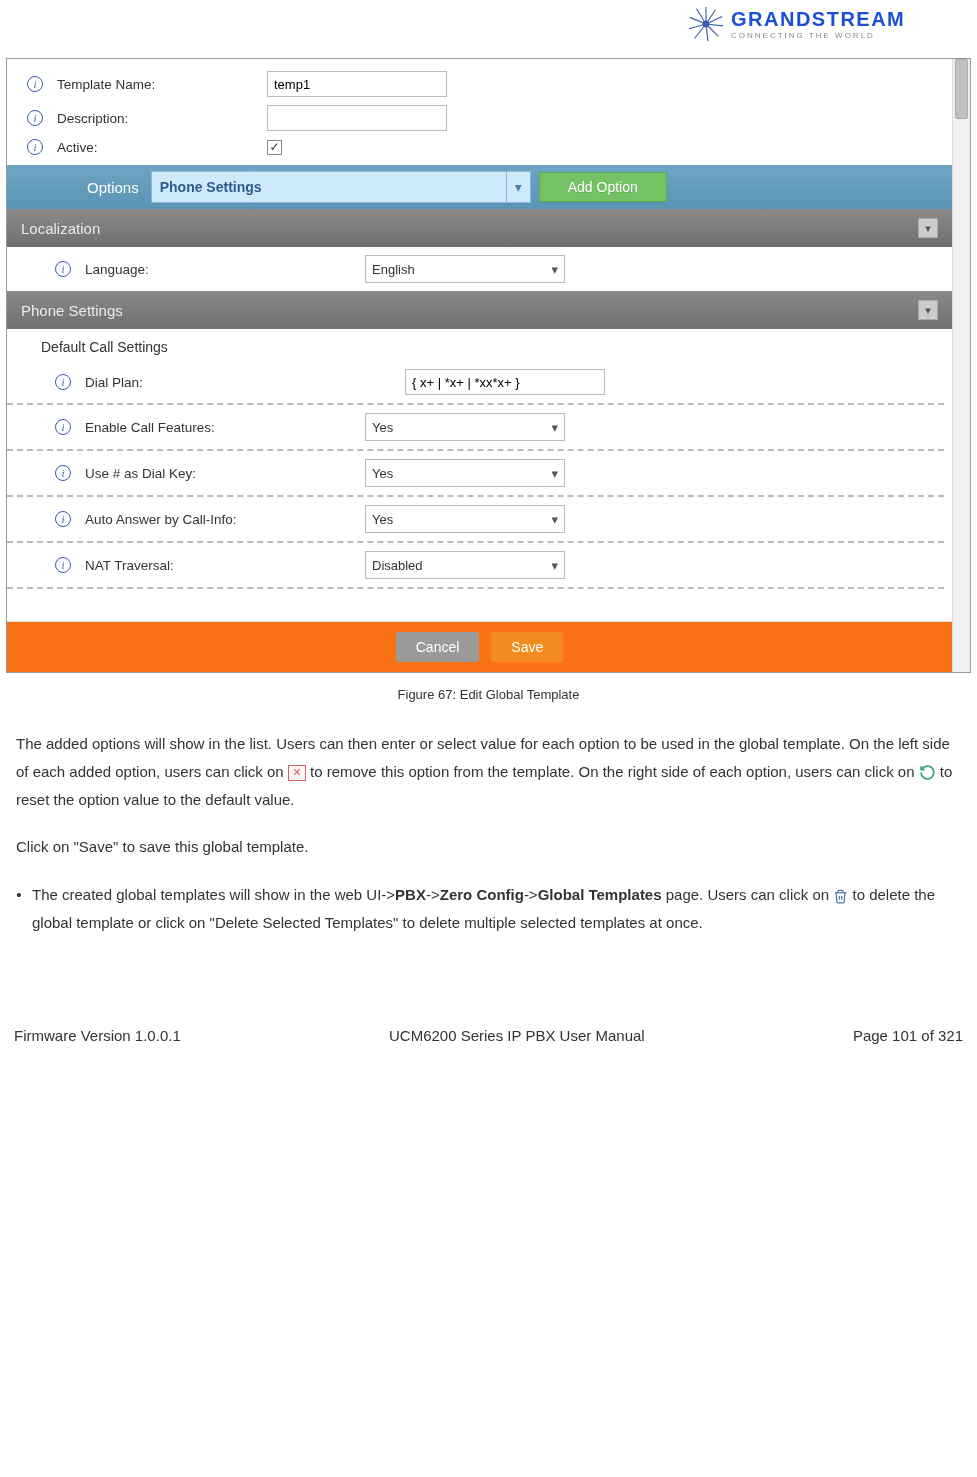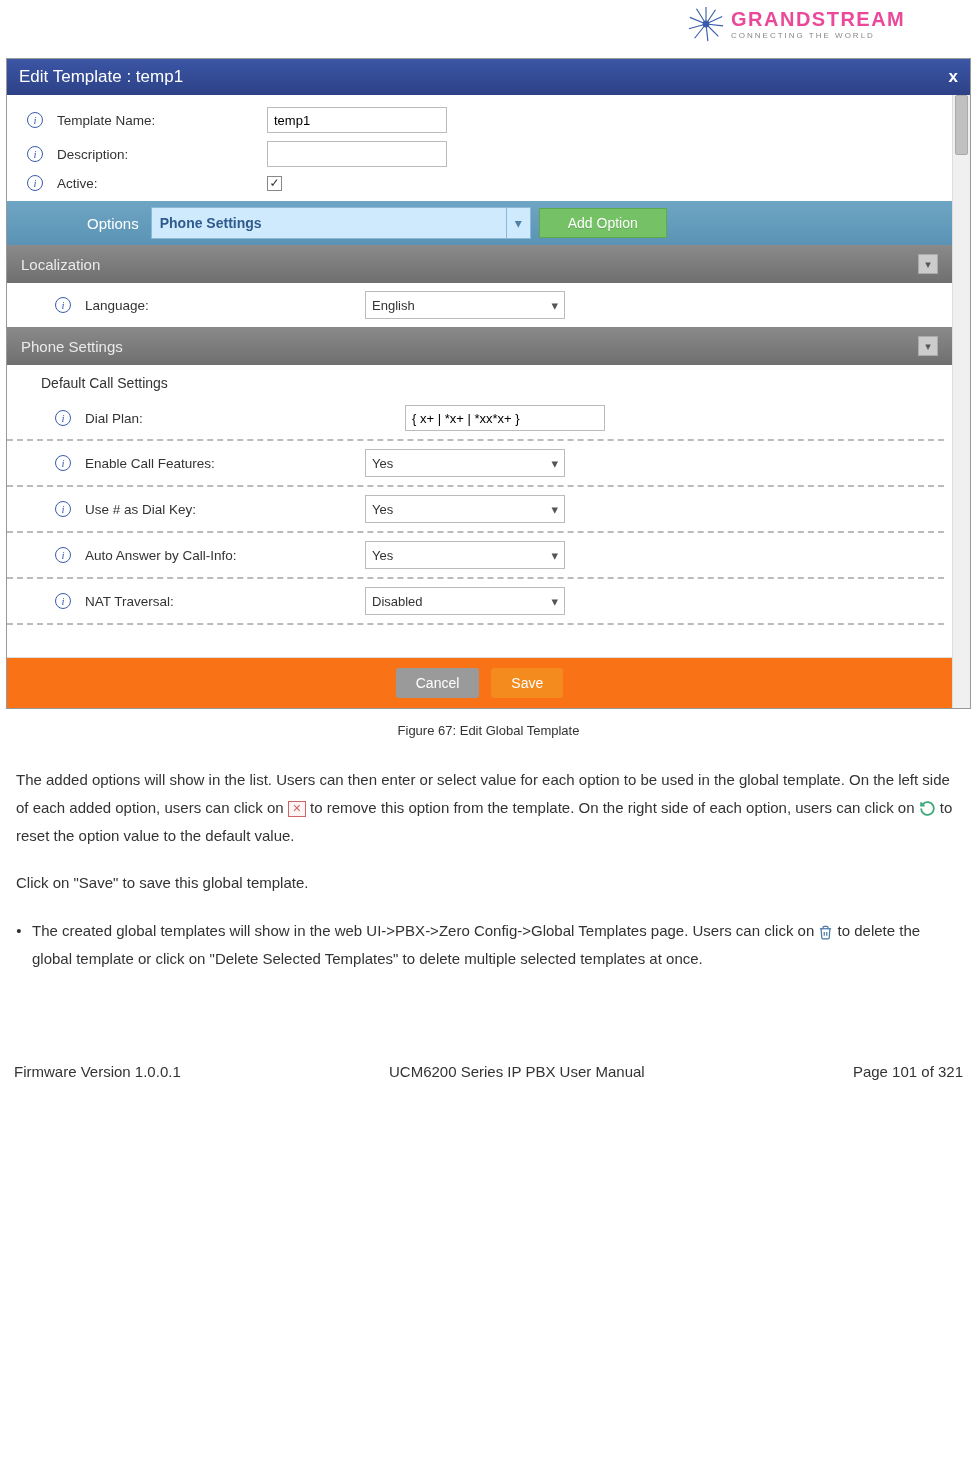--- a/index.html
+++ b/index.html
@@ -24,21 +24,21 @@
       gap: 6px;
     }
     .logo-burst {
       width: 38px;
       height: 38px;
       position: relative;
       flex-shrink: 0;
     }
     .logo-burst svg { width: 100%; height: 100%; }
     .logo-text { display: flex; flex-direction: column; }
-    .logo-name { font-size: 20px; font-weight: bold; letter-spacing: 1.5px; color: #ec4899; font-family: "Arial Black", Arial; }
+    .logo-name { font-size: 20px; font-weight: bold; letter-spacing: 1.5px; color: #1d4ed8; font-family: "Arial Black", Arial; }
     .logo-tag { font-size: 8px; letter-spacing: 2px; color: #888; }
 
     .dialog {
       margin: 58px 6px 0 6px;
       border: 1px solid #999;
     }
     .dialog-title {
       background: linear-gradient(#3c56a6, #2c4186);
       color: #fff;
       font-size: 17px;
@@ -264,21 +264,21 @@
     }
     .bullet-item .bullet { width: 26px; flex-shrink: 0; text-align: center; }
     .bullet-item .bcontent { flex: 1; }
     .footer {
       display: flex;
       justify-content: space-between;
       padding: 0 14px;
       font-size: 15px;
       margin-top: 90px;
     }
-    b { font-weight: normal; }
+    b { font-weight: bold; }
   </style>
 </head>
 <body>
 
 <div class="logo">
   <div class="logo-burst">
     <svg viewBox="0 0 40 40">
       <g stroke="#3a5cad" stroke-width="1.2" fill="none">
         <circle cx="20" cy="20" r="3" fill="#3a5cad"></circle>
         <line x1="20" y1="20" x2="20" y2="2"></line>
@@ -294,24 +294,20 @@
       </g>
     </svg>
   </div>
   <div class="logo-text">
     <span class="logo-name">GRANDSTREAM</span>
     <span class="logo-tag">CONNECTING THE WORLD</span>
   </div>
 </div>
 
 <div class="dialog">
-  <div class="dialog-title">
-    <span>Edit Template : temp1</span>
-    <span class="close">x</span>
-  </div>
   <div class="dialog-body">
     <div class="dialog-content">
 
       <div class="row">
         <span class="info-icon">i</span>
         <span class="label">Template Name:</span>
         <input class="text-input" value="temp1" style="">
       </div>
 
       <div class="row">

